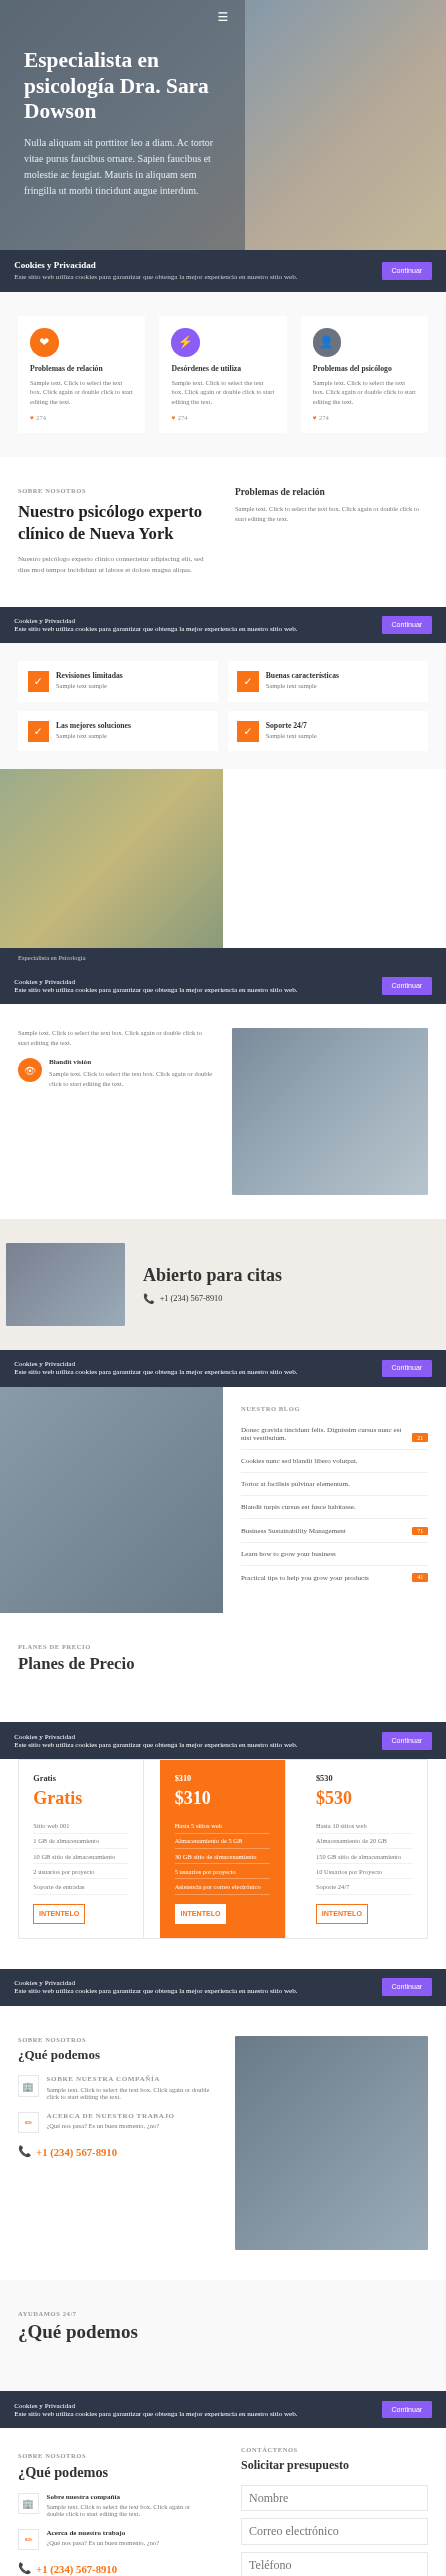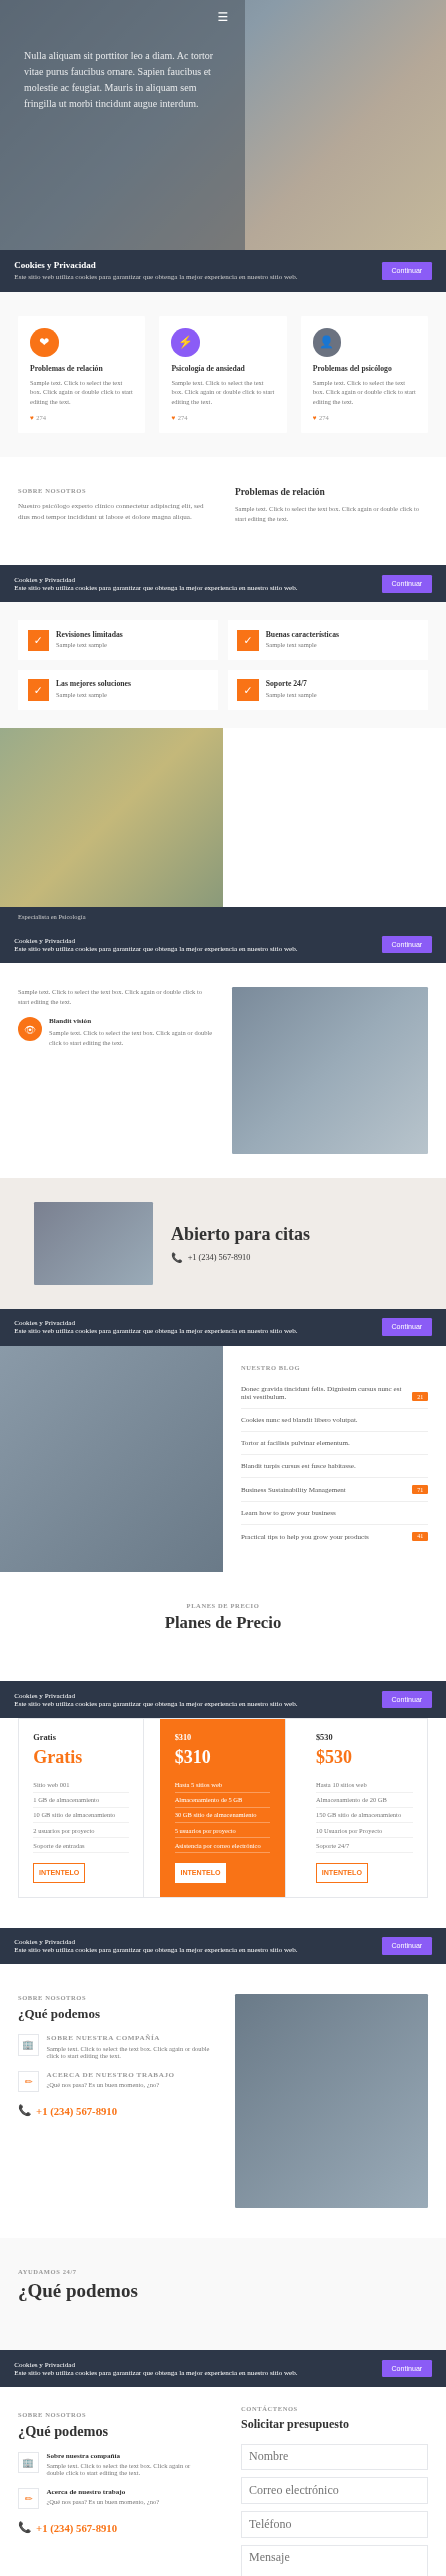--- a/index.html
+++ b/index.html
@@ -139,21 +139,21 @@
     .vision-icon { width: 24px; height: 24px; min-width: 24px; background: #f97316; border-radius: 50%; display: flex; align-items: center; justify-content: center; color: #fff; font-size: 9.5px; }
     .vision-text h4 { font-size: 7.1px; font-weight: bold; margin-bottom: 2.4px; }
     .vision-text p { font-size: 6.5px; color: #777; }
     .vision-right {
       background: linear-gradient(135deg, #7a8a9a, #9aabb8, #b8c4cc);
       min-height: 167px; border-radius: 1.2px;
     }
 
     
     .appointment-section {
-      background: #f0ece8; display: flex; align-items: center; padding: 24px 34px; gap: 18px;
+      background: #f0ece8; display: flex; align-items: center; padding: 24px 6px; gap: 18px;
     }
     .apt-image {
       width: 119px; height: 83px; min-width: 119px;
       background: linear-gradient(135deg, #7a8090, #9aabb8);
       border-radius: 1.2px;
     }
     .apt-content h2 { font-size: 18px; font-weight: bold; color: #333; margin-bottom: 7.1px; }
     .apt-phone { font-size: 8.3px; color: #333; display: flex; align-items: center; gap: 4.8px; }
     .phone-icon { color: #f97316; font-size: 9.5px; }
 
@@ -174,21 +174,21 @@
     .blog-right { padding: 18px; }
     .blog-right h4 { font-size: 6.5px; color: #999; letter-spacing: 0.6px; text-transform: uppercase; margin-bottom: 7.1px; }
     .blog-item {
       border-bottom: 0.6px solid #eee; padding: 7.1px 0; font-size: 7.1px; color: #555; display: flex; justify-content: space-between; align-items: flex-end;
     }
     .blog-item:last-child { border-bottom: none; }
     .blog-tag { background: #f97316; color: #fff; font-size: 6px; padding: 1.2px 4.8px; border-radius: 1.2px; }
 
     
     .plans-section { padding: 30px 18px; }
-    .plans-header { text-align: center; margin-bottom: 7.1px; }
+    .plans-header { margin-bottom: 7.1px; }
     .plans-header h4 { font-size: 6.5px; color: #999; letter-spacing: 0.6px; text-transform: uppercase; margin-bottom: 4.8px; }
 
     
     .cookie-banner-5 {
       background: #2d3748; color: #fff; padding: 9.5px 14.3px;
       display: flex; align-items: center; justify-content: space-between; font-size: 7.1px;
     }
 
     .plans-grid {
       display: grid; grid-template-columns: repeat(3, 1fr); gap: 16px;
@@ -255,20 +255,21 @@
     .cookie-text-block { flex: 1; }
   </style>
 </head>
 <body>
 
 <section class="hero">
   <div class="hero-bg"></div>
   <div class="hero-overlay"></div>
   <div class="hamburger">☰</div>
   <div class="hero-content">
+    <h1>Especialista en psicología Dra. Sara Dowson</h1>
     <p>Nulla aliquam sit porttitor leo a diam. Ac tortor vitae purus faucibus ornare. Sapien faucibus et molestie ac feugiat. Mauris in aliquam sem fringilla ut morbi tincidunt augue interdum.</p>
   </div>
 </section>
 
 <div class="cookie-banner">
   <div class="cookie-text-block">
     <div class="cookie-title">Cookies y Privacidad</div>
     <p>Este sitio web utiliza cookies para garantizar que obtenga la mejor experiencia en nuestro sitio web.</p>
   </div>
   <button class="cookie-btn">Continuar</button>
@@ -280,21 +281,21 @@
       <div class="card-icon orange">❤</div>
       <h3>Problemas de relación</h3>
       <p>Sample text. Click to select the text box. Click again or double click to start editing the text.</p>
       <div class="card-likes">
         <span class="heart-icon">♥</span>
         <span>274</span>
       </div>
     </div>
     <div class="card">
       <div class="card-icon purple">⚡</div>
-      <h3>Psicología de ansiedad</h3>
+      <h3>Desórdenes de utiliza</h3>
       <p>Sample text. Click to select the text box. Click again or double click to start editing the text.</p>
       <div class="card-likes">
         <span class="heart-icon">♥</span>
         <span>274</span>
       </div>
     </div>
     <div class="card">
       <div class="card-icon gray">👤</div>
       <h3>Problemas del psicólogo</h3>
       <p>Sample text. Click to select the text box. Click again or double click to start editing the text.</p>
@@ -302,20 +303,21 @@
         <span class="heart-icon">♥</span>
         <span>274</span>
       </div>
     </div>
   </div>
 </div>
 
 <div class="about-section">
   <div class="about-left">
     <h4>SOBRE NOSOTROS</h4>
+    <h2>Nuestro psicólogo experto clínico de Nueva York</h2>
     <p>Nuestro psicólogo experto clínico connectetur adipiscing elit, sed dius mod tempor incididunt ut labore et dolore magna aliqua.</p>
   </div>
   <div class="about-right">
     <h3>Problemas de relación</h3>
     <p>Sample text. Click to select the text box. Click again or double click to start editing the text.</p>
   </div>
 </div>
 
 <div class="cookie-banner-2">
   <div class="cookie-text-block">

